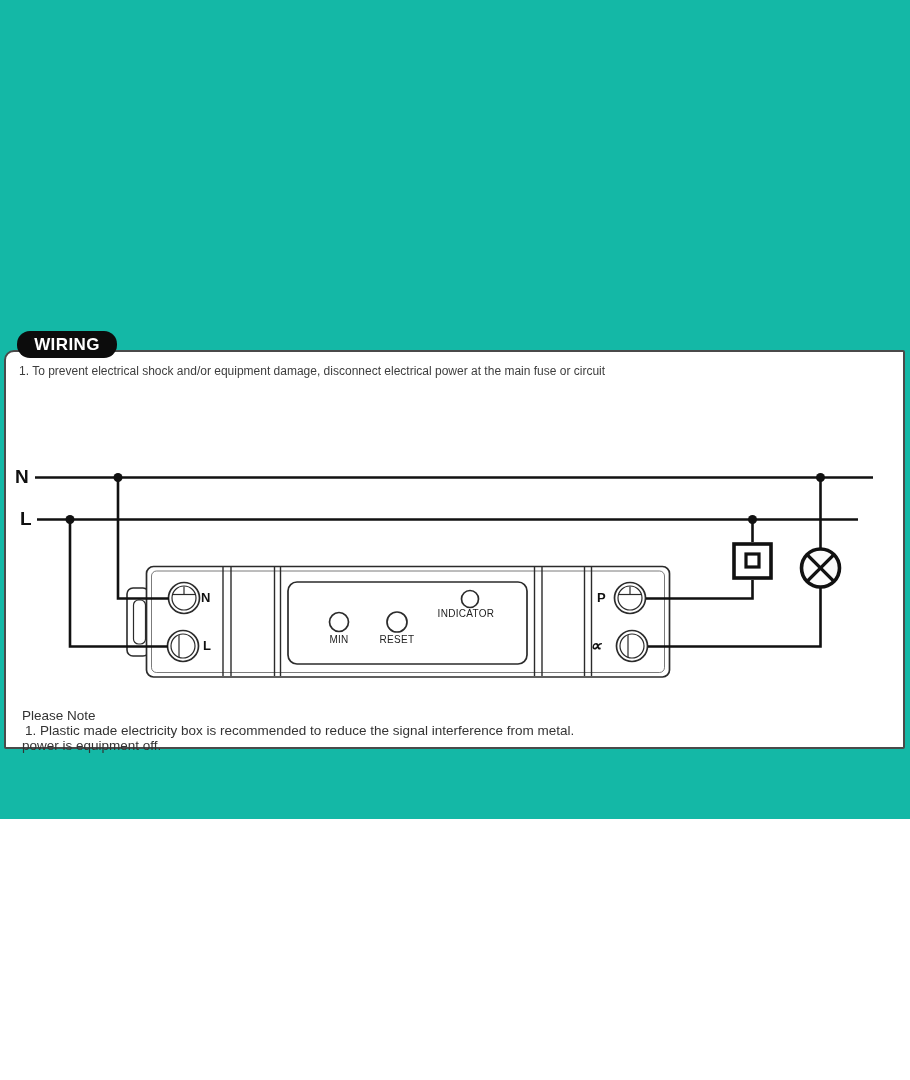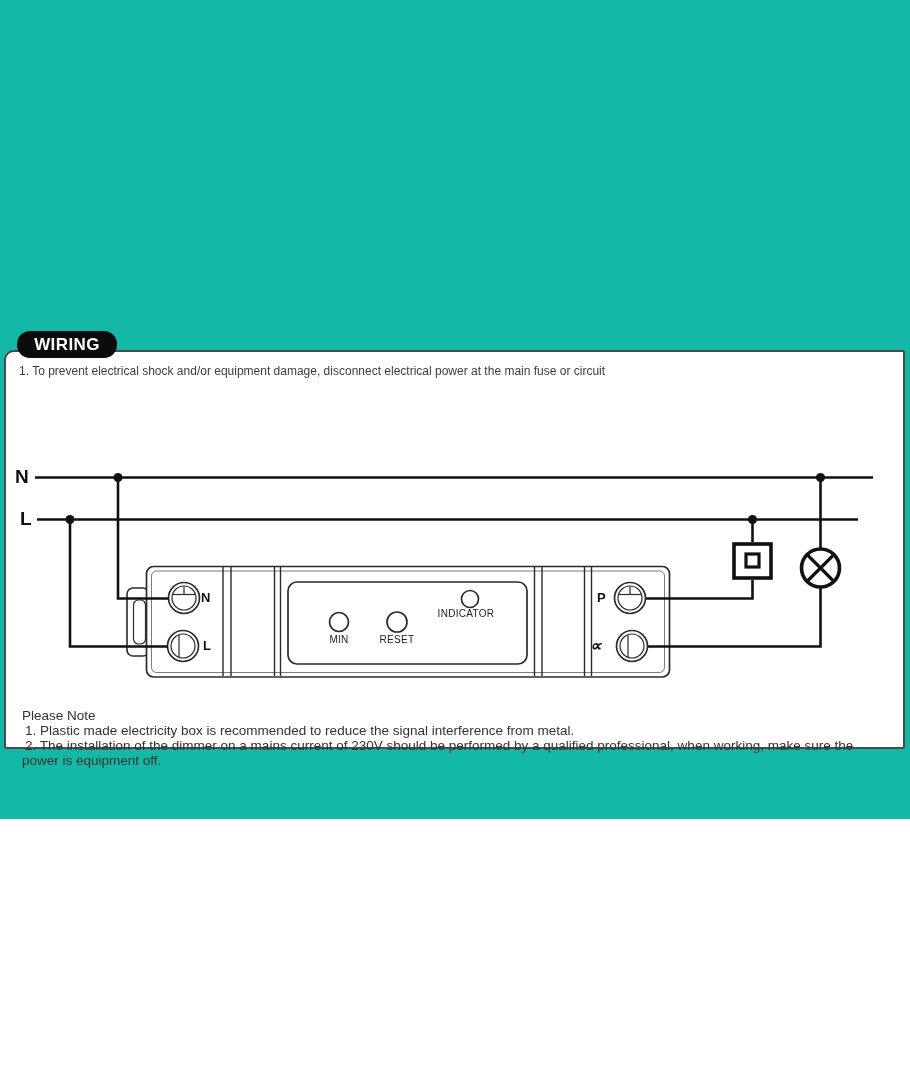--- a/index.html
+++ b/index.html
@@ -146,17 +146,16 @@
   <div class="term-label tl">L</div>
   <div class="term-label tp">P</div>
   <div class="term-label tdim">∝</div>
   <div class="dev-label min">MIN</div>
   <div class="dev-label reset">RESET</div>
   <div class="dev-label indicator">INDICATOR</div>
 
   <div class="notes">
     <div>Please Note</div>
     <div class="indent">1. Plastic made electricity box is recommended to reduce the signal interference from metal.</div>
-    <div class="indent">2. The installation of the dimmer on a mains current of 230V should be performed by a qualified professional, when working, make sure the</div>
     <div>power is equipment off.</div>
   </div>
 
 </div>
 
 </body></html>

